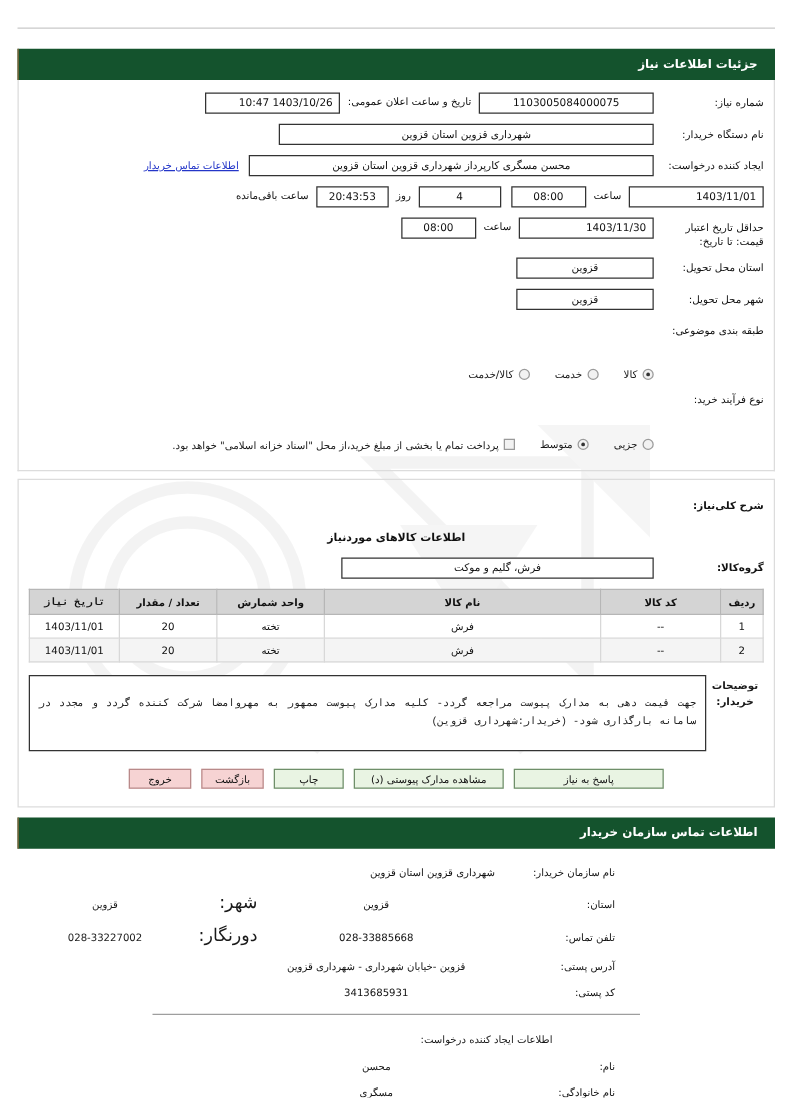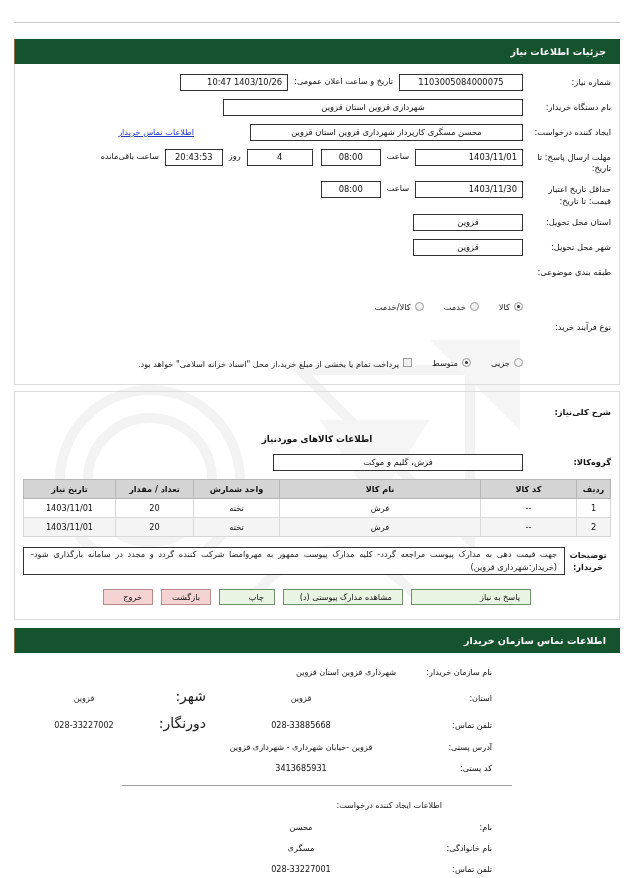--- a/index.html
+++ b/index.html
@@ -86,22 +86,22 @@
     height: 17px;
     line-height: 15px;
     padding: 0 5px;
     text-align: center;
     font-size: 8.4px;
     color: #111;
     overflow: hidden;
     white-space: nowrap;
   }
   .fbox.w-long  { width: 300px; }
-  .fbox.w-mid   { width: 273px; margin-left: 48px; }
-  .fbox.w-num   { width: 124px; }
+  .fbox.w-mid   { width: 324px; }
+  .fbox.w-num   { width: 140px; }
   .fbox.w-date  { width: 108px; text-align: right; }
   .fbox.w-time  { width: 60px; }
   .fbox.w-days  { width: 66px; }
   .fbox.w-clock { width: 58px; }
   .fbox.w-prov  { width: 110px; }
   .fbox.w-group { width: 250px; }
 
   .ftext {
     padding: 2px 6px 0 6px;
     font-size: 8.2px;
@@ -189,59 +189,60 @@
     padding: 4px 3px;
     text-align: center;
     color: #111;
   }
   table.goods tr.alt td { background: #f4f4f4; }
   .c-radif { width: 34px; }
   .c-code  { width: 96px; }
   .c-name  { width: auto; }
   .c-unit  { width: 86px; }
   .c-qty   { width: 78px; }
-  .c-date  { width: 92px; }
+  .c-date  { width: 72px; font-family: Liberation Mono, monospace; }
 
   
   .expl-row { display: flex; margin-top: 10px; align-items: flex-start; }
   .expl-label {
     width: 46px; flex: 0 0 46px;
     font-weight: bold;
     font-size: 8.3px;
     text-align: center;
     line-height: 1.5;
     padding-top: 2px;
   }
   .expl-box {
     flex: 1;
     border: 1px solid #333;
     background: #fff;
-    padding: 0 7px;
+    padding: 16px 7px;
     font-size: 8.2px;
     line-height: 1.6;
     text-align: justify;
+    font-family: Liberation Mono, monospace;
   }
 
   
   .btnbar {
     display: flex;
     justify-content: center;
     align-items: center;
     gap: 8px;
     margin: 14px 0 6px 0;
   }
   .btn {
     border: 1px solid #6f8f6a;
     background: #e9f4e3;
     color: #111;
     font-size: 8.2px;
     height: 16px;
     line-height: 14px;
     padding: 0 10px;
-    text-align: right;
+    text-align: center;
     cursor: pointer;
     white-space: nowrap;
   }
   .btn.wide { min-width: 120px; }
   .btn.danger {
     background: #f6d3d3;
     border-color: #b98a8a;
   }
 
   
@@ -314,21 +315,20 @@
       <div class="fbox w-long">شهرداری قزوین استان قزوین</div>
     </div>
 
     <div class="frow">
       <div class="flabel">ایجاد کننده درخواست:</div>
       <div class="fbox w-mid">محسن مسگری کارپرداز شهرداری قزوین استان قزوین</div>
       <div class="link">اطلاعات تماس خریدار</div>
     </div>
 
     <div class="frow">
-      <div class="flabel">مهلت ارسال پاسخ: تا تاریخ:</div>
       <div class="fbox w-date">1403/11/01</div>
       <div class="ftext">ساعت</div>
       <div class="fbox w-time">08:00</div>
       <div class="fbox w-days" style="margin-right:8px;">4</div>
       <div class="ftext">روز</div>
       <div class="fbox w-clock">20:43:53</div>
       <div class="ftext">ساعت باقی‌مانده</div>
     </div>
 
     <div class="frow">

